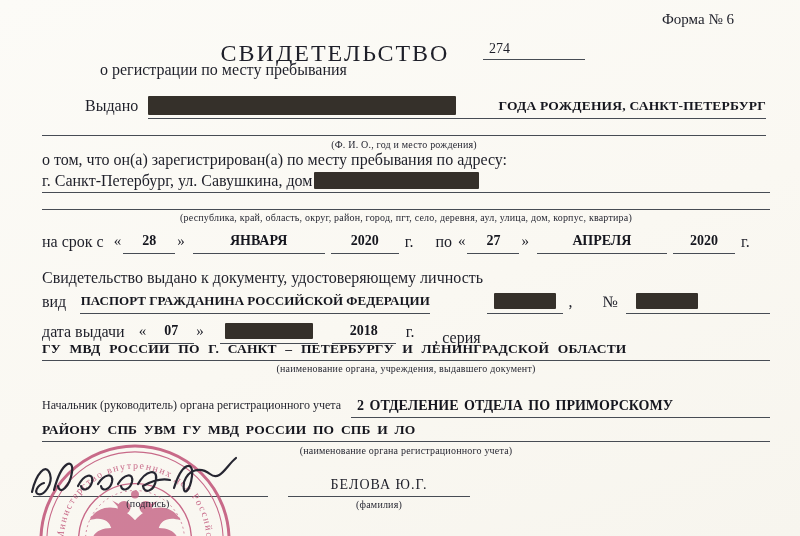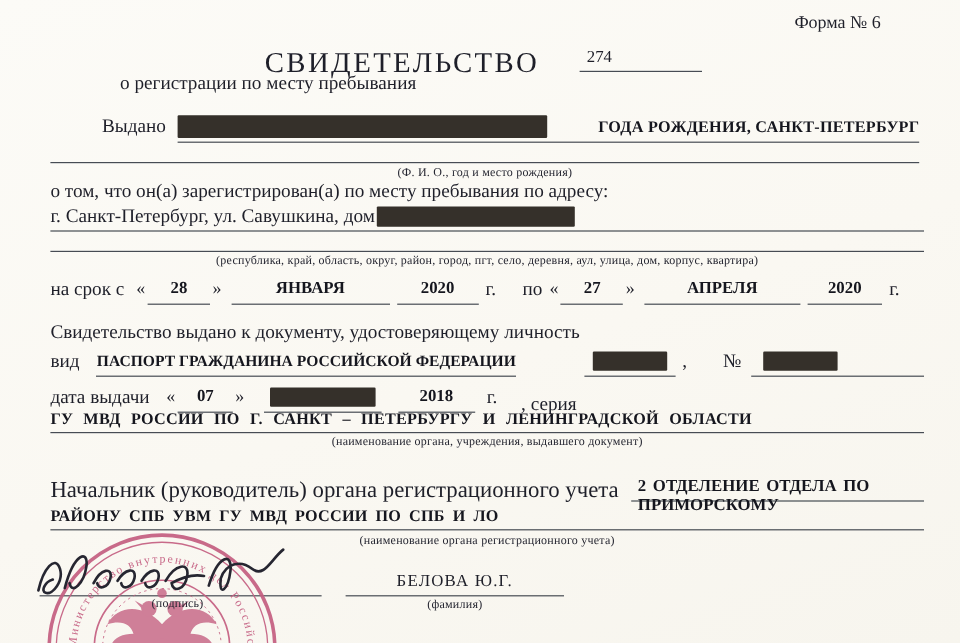--- a/index.html
+++ b/index.html
@@ -5,21 +5,21 @@
   * { margin:0; padding:0; box-sizing:border-box; }
   html,body { width:800px; height:536px; }
   body { font-family:"Liberation Serif","DejaVu Serif",serif; }
   .paper {
     position:relative; width:800px; height:536px; overflow:hidden;
     background:linear-gradient(160deg,#fcfbf7 0%,#faf8f2 55%,#f7f5ee 100%);
     color:#1e1f29;
   }
   .abs { position:absolute; }
   .t16 { font-size:16px; }
-  .t15 { font-size:19px; }
+  .t15 { font-size:12px; }
   .boldval { font-weight:bold; font-size:13.5px; letter-spacing:.2px; color:#15161e; }
   .cap { font-size:10px; color:#262732; letter-spacing:.2px; text-align:center; }
   .bb { border-bottom:1.2px solid #474c54; }
   .redact { background:#35302a; border-radius:1px; }
   .row { display:flex; }
   .slot { text-align:center; font-weight:bold; font-size:14px; color:#15161e; }
   .q { font-size:15px; padding:0 2px; }
 
   #form-label { top:11px; left:662px; font-size:15px; }
   #title { top:40px; left:100px; width:470px; text-align:center; font-size:24px; letter-spacing:2px; }

